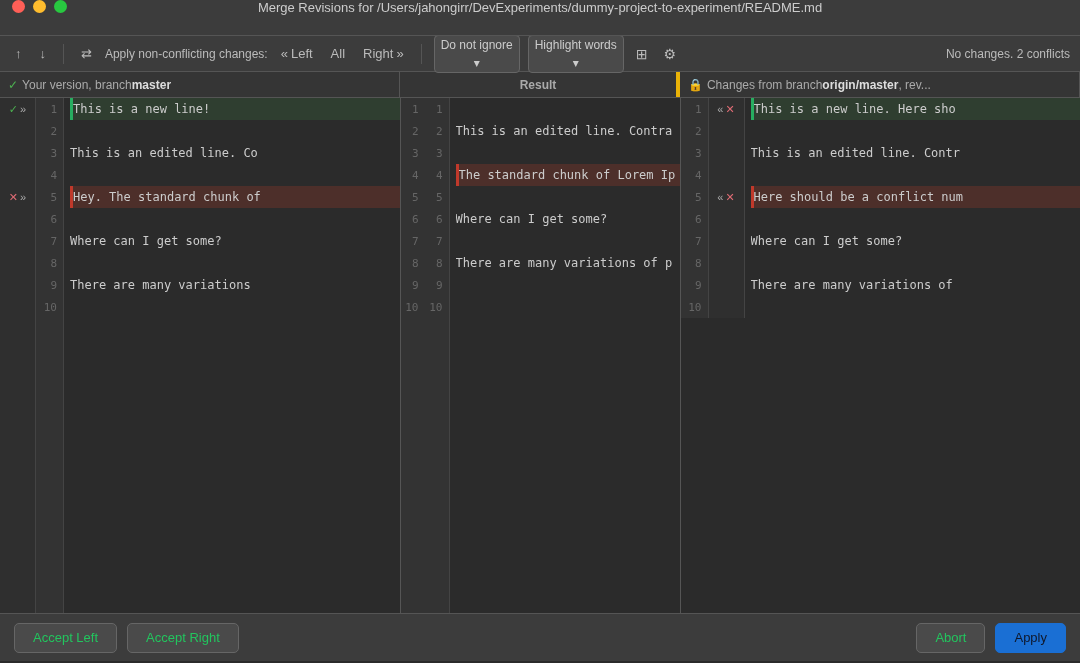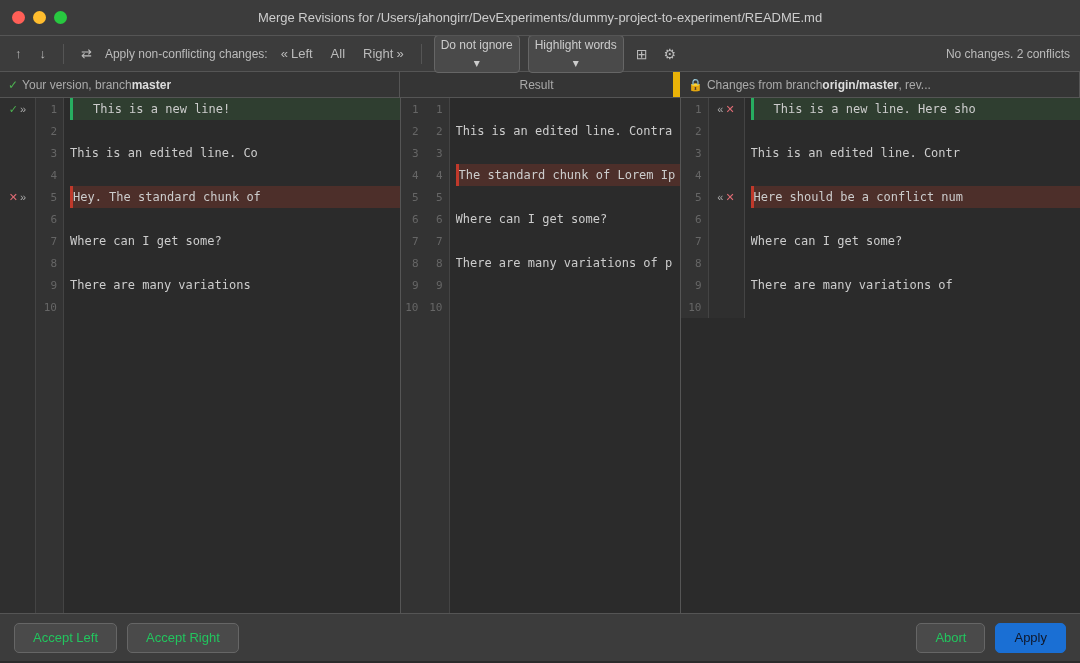--- a/index.html
+++ b/index.html
@@ -12,21 +12,20 @@
       color: #ccc;
       overflow: hidden;
     }
 
     
     .title-bar {
       height: 36px;
       background: #3c3c3c;
       border-bottom: 1px solid #555;
       display: flex;
-      align-items: center;
       justify-content: center;
       position: relative;
     }
     .title-bar-title {
       color: #ccc;
       font-size: 13px;
     }
     .traffic-lights {
       position: absolute;
       left: 12px;
@@ -272,21 +271,20 @@
       display: flex;
       flex: 1;
     }
 
     .conflict-red-line {
       border-left: 3px solid #c0392b;
     }
 
     .line-accepted-green {
       border-left: 3px solid #27ae60;
-      padding-left: 20px;
     }
   </style>
 </head>
 <body>
 
 <div class="title-bar">
   <div class="traffic-lights">
     <div class="traffic-light tl-red"></div>
     <div class="traffic-light tl-yellow"></div>
     <div class="traffic-light tl-green"></div>
@@ -324,21 +322,21 @@
   <button class="toolbar-icon-btn">⚙</button>
   <span class="toolbar-status">No changes. 2 conflicts</span>
 </div>
 
 <div class="col-headers">
   <div class="col-header" style="flex:1; border-right:1px solid #555;">
     <span class="col-header-check">✓</span>
     <span>Your version, branch </span>
     <span class="branch-name">master</span>
   </div>
-  <div class="col-header" style="width:280px; border-right:7px solid #eab308; justify-content:center;">
+  <div class="col-header" style="width:280px; border-right:4px solid #eab308; justify-content:center;font-weight:bold;">
     <span>Result</span>
   </div>
   <div class="col-header" style="flex:1;">
     <span class="col-header-lock">🔒</span>
     <span>Changes from branch </span>
     <span class="branch-name">origin/master</span>
     <span>, rev...</span>
   </div>
 </div>
 

